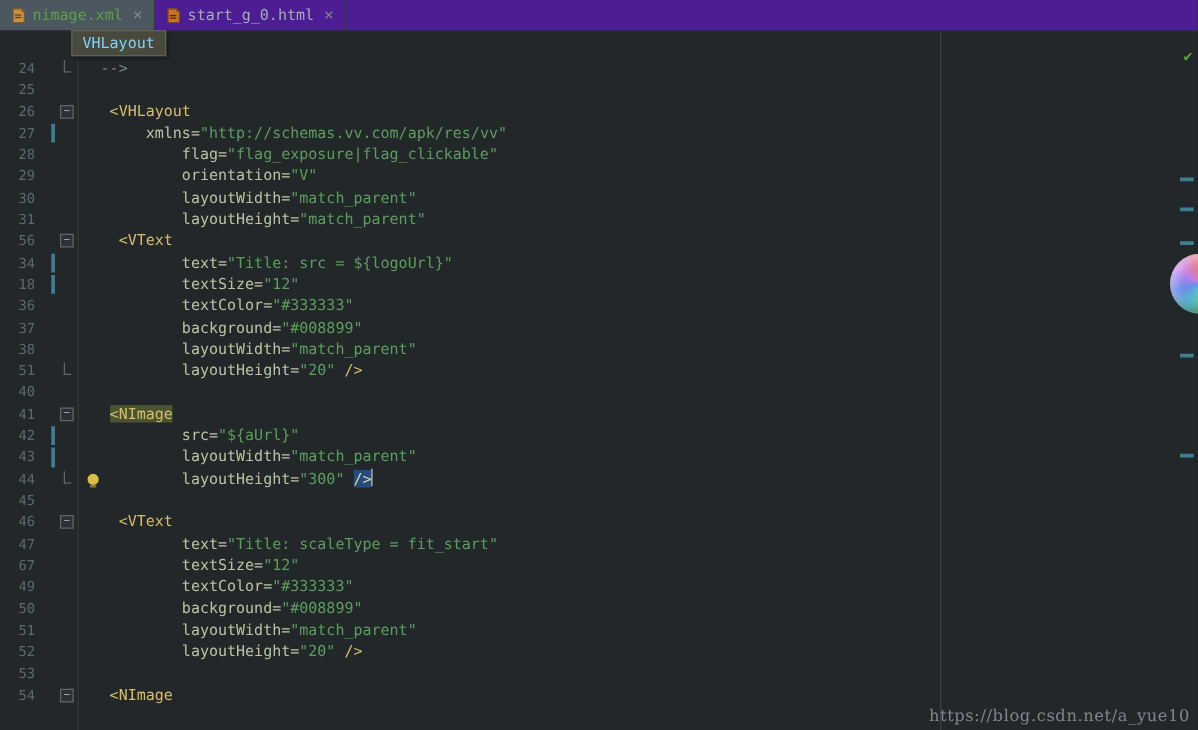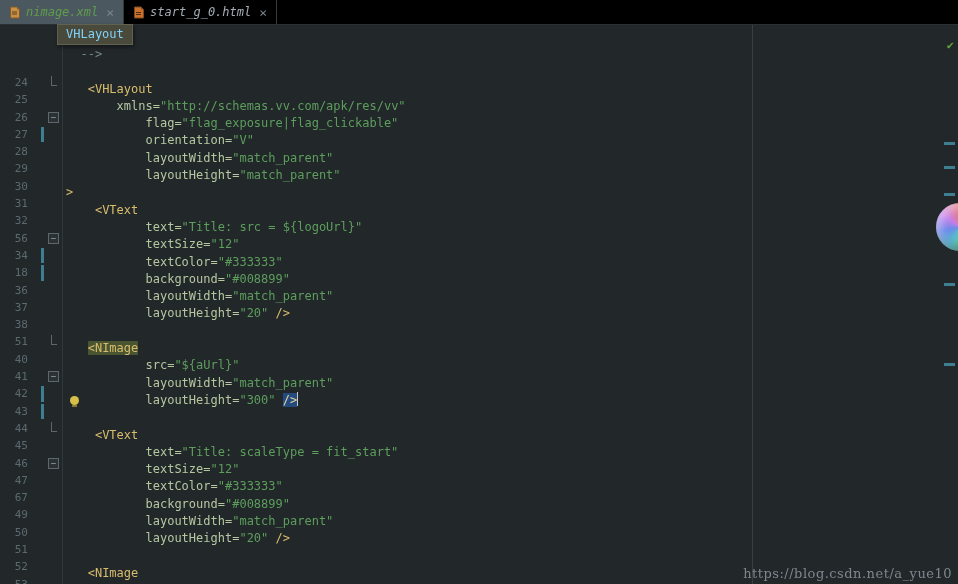--- a/index.html
+++ b/index.html
@@ -1,34 +1,34 @@
 <!DOCTYPE html>
 <html><head>
 <meta charset="utf-8">
 <style>
   html,body{margin:0;padding:0;width:958px;height:584px;background:#22272a;overflow:hidden;
     font-family:"DejaVu Sans Mono",monospace;}
   
-  .tabbar{position:absolute;top:0;left:0;right:0;height:24px;background:#000000;
-    border-bottom:1px solid #2b3034;display:flex;align-items:stretch;z-index:3;font-style:italic;}
+  .tabbar{position:absolute;top:0;left:0;right:0;height:24px;background:#4c1d95;
+    border-bottom:1px solid #2b3034;display:flex;align-items:stretch;z-index:3;}
   .tab{display:flex;align-items:center;gap:5px;padding:0 9px;font-size:12px;color:#a3adb3;
     border-right:1px solid #32383c;cursor:default;}
   .tab.active{background:#4c5860;}
   .tab.active .tab-label{color:#5f9e4a;}
   .tab .close{color:#7e888e;font-size:13px;margin-left:3px;line-height:1;}
   .ficon{display:inline-flex;align-items:center;}
   
   .tooltip{position:absolute;left:57px;top:24px;background:#4a4a3c;border:1px solid #616150;
     color:#7dd3fc;font-size:12px;padding:2px 8px 3px 8px;z-index:6;box-shadow:1px 2px 4px rgba(0,0,0,.45);}
   
   .editor{position:absolute;top:25px;left:0;right:0;bottom:0;padding-top:21px;z-index:1;}
   .gutter-sep{position:absolute;left:62px;top:25px;bottom:0;width:1px;background:#31373a;z-index:2;}
   .margin-line{position:absolute;left:752px;top:25px;bottom:0;width:1px;background:#383f42;z-index:0;}
   .code-line{position:relative;height:17.3px;line-height:17.3px;white-space:pre;font-size:12px;}
-  .gutter{position:absolute;left:0;top:0;width:62px;height:100%;display:flex;margin-top:28px;}
+  .gutter{position:absolute;left:0;top:0;width:62px;height:100%;display:flex;}
   .lnum{display:inline-block;width:28px;text-align:right;color:#5c6a70;font-size:11px;}
   .chg{display:inline-block;width:18px;position:relative;}
   .chg.on::after{content:"";position:absolute;right:2px;top:1px;bottom:1px;width:3px;background:#3d7f91;}
   .fold{display:inline-block;width:16px;position:relative;}
   .foldbox{display:inline-block;font-style:normal;width:9px;height:9px;border:1px solid #5d676c;
     line-height:8px;font-size:9px;text-align:center;color:#9aa4a9;background:#2b3134;
     position:absolute;left:2px;top:3px;}
   .fold.end::after{content:"";position:absolute;left:5px;top:2px;width:5px;height:9px;
     border-left:1px solid #5d676c;border-bottom:1px solid #5d676c;}
   .code{position:absolute;left:66px;top:0;}
@@ -88,21 +88,20 @@
 <div class="editor">
   <div id="code-lines">
       <div class="code-line"><div class="gutter"><span class="lnum">24</span><span class="chg"></span><span class="fold end"></span></div><span class="code"><span class="tk-plain">  </span><span class="tk-comment">--&gt;</span></span></div>
       <div class="code-line"><div class="gutter"><span class="lnum">25</span><span class="chg"></span><span class="fold"></span></div><span class="code"></span></div>
       <div class="code-line"><div class="gutter"><span class="lnum">26</span><span class="chg"></span><span class="fold minus"><i class="foldbox">−</i></span></div><span class="code"><span class="tk-plain">   </span><span class="tk-tag">&lt;VHLayout</span></span></div>
       <div class="code-line"><div class="gutter"><span class="lnum">27</span><span class="chg on"></span><span class="fold"></span></div><span class="code"><span class="tk-plain">       </span><span class="tk-attr">xmlns=</span><span class="tk-str">"http://schemas.vv.com/apk/res/vv"</span></span></div>
       <div class="code-line"><div class="gutter"><span class="lnum">28</span><span class="chg"></span><span class="fold"></span></div><span class="code"><span class="tk-plain">           </span><span class="tk-attr">flag=</span><span class="tk-str">"flag_exposure|flag_clickable"</span></span></div>
       <div class="code-line"><div class="gutter"><span class="lnum">29</span><span class="chg"></span><span class="fold"></span></div><span class="code"><span class="tk-plain">           </span><span class="tk-attr">orientation=</span><span class="tk-str">"V"</span></span></div>
       <div class="code-line"><div class="gutter"><span class="lnum">30</span><span class="chg"></span><span class="fold"></span></div><span class="code"><span class="tk-plain">           </span><span class="tk-attr">layoutWidth=</span><span class="tk-str">"match_parent"</span></span></div>
       <div class="code-line"><div class="gutter"><span class="lnum">31</span><span class="chg"></span><span class="fold"></span></div><span class="code"><span class="tk-plain">           </span><span class="tk-attr">layoutHeight=</span><span class="tk-str">"match_parent"</span></span></div>
-      <div class="code-line"><div class="gutter"><span class="lnum">32</span><span class="chg"></span><span class="fold"></span></div><span class="code"><span class="tk-tag">&gt;</span></span></div>
       <div class="code-line"><div class="gutter"><span class="lnum">56</span><span class="chg"></span><span class="fold minus"><i class="foldbox">−</i></span></div><span class="code"><span class="tk-plain">    </span><span class="tk-tag">&lt;VText</span></span></div>
       <div class="code-line"><div class="gutter"><span class="lnum">34</span><span class="chg on"></span><span class="fold"></span></div><span class="code"><span class="tk-plain">           </span><span class="tk-attr">text=</span><span class="tk-str">"Title: src = ${logoUrl}"</span></span></div>
       <div class="code-line"><div class="gutter"><span class="lnum">18</span><span class="chg on"></span><span class="fold"></span></div><span class="code"><span class="tk-plain">           </span><span class="tk-attr">textSize=</span><span class="tk-str">"12"</span></span></div>
       <div class="code-line"><div class="gutter"><span class="lnum">36</span><span class="chg"></span><span class="fold"></span></div><span class="code"><span class="tk-plain">           </span><span class="tk-attr">textColor=</span><span class="tk-str">"#333333"</span></span></div>
       <div class="code-line"><div class="gutter"><span class="lnum">37</span><span class="chg"></span><span class="fold"></span></div><span class="code"><span class="tk-plain">           </span><span class="tk-attr">background=</span><span class="tk-str">"#008899"</span></span></div>
       <div class="code-line"><div class="gutter"><span class="lnum">38</span><span class="chg"></span><span class="fold"></span></div><span class="code"><span class="tk-plain">           </span><span class="tk-attr">layoutWidth=</span><span class="tk-str">"match_parent"</span></span></div>
       <div class="code-line"><div class="gutter"><span class="lnum">51</span><span class="chg"></span><span class="fold end"></span></div><span class="code"><span class="tk-plain">           </span><span class="tk-attr">layoutHeight=</span><span class="tk-str">"20"</span><span class="tk-plain"> </span><span class="tk-tag">/&gt;</span></span></div>
       <div class="code-line"><div class="gutter"><span class="lnum">40</span><span class="chg"></span><span class="fold"></span></div><span class="code"></span></div>
       <div class="code-line"><div class="gutter"><span class="lnum">41</span><span class="chg"></span><span class="fold minus"><i class="foldbox">−</i></span></div><span class="code"><span class="tk-plain">   </span><span class="tk-tag tk-hl">&lt;NImage</span></span></div>
       <div class="code-line"><div class="gutter"><span class="lnum">42</span><span class="chg on"></span><span class="fold"></span></div><span class="code"><span class="tk-plain">           </span><span class="tk-attr">src=</span><span class="tk-str">"${aUrl}"</span></span></div>

